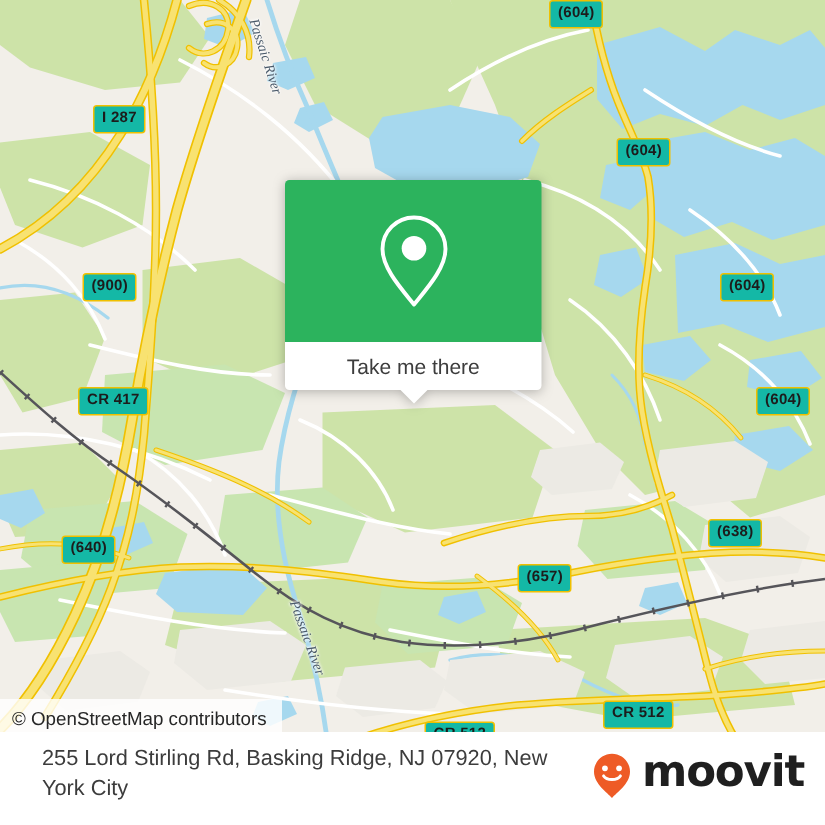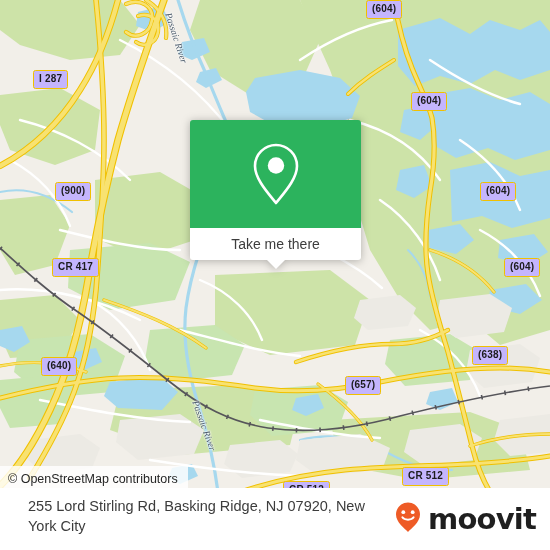--- a/index.html
+++ b/index.html
@@ -21,21 +21,21 @@
     left: 0; top: 0;
     width: 550px; height: 492px;
     background: #f2efe9;
     overflow: hidden;
   }
   #map-svg { position: absolute; left: 0; top: 0; width: 550px; height: 492px; display: block; }
 
   
   .shield {
     position: absolute;
-    background: #c4b5fd;
+    background: #14b8a6;
     border: 1.5px solid #f0c000;
     border-radius: 2.5px;
     color: #1c1c1c;
     font-size: 10px;
     font-weight: bold;
     line-height: 1;
     padding: 3px 5px 3.5px 5px;
     white-space: nowrap;
     letter-spacing: 0.2px;
     font-family: "Liberation Sans", sans-serif;
@@ -118,21 +118,21 @@
   #footer-address {
     flex: 1;
     color: #3c3c3c;
     font-size: 14.5px;
     line-height: 1.35;
     max-width: 380px;
     font-family: "Liberation Sans", sans-serif;
   }
   #footer-logo {
     display: flex;
-    align-items: flex-end;
+    align-items: flex-start;
     gap: 3px;
   }
   #moovit-wordmark {
     color: #1f1f1f;
     font-size: 29px;
     font-weight: bold;
     letter-spacing: -0.8px;
     line-height: 1;
     font-family: "DejaVu Sans", sans-serif;
   }
@@ -329,21 +329,21 @@
                    C200,406 230,422 268,428 C310,434 356,428 400,416
                    C448,404 500,392 550,386" fill="none" stroke="#56555a" stroke-width="1.7"></path>
           <path d="M0,248 C22,268 48,292 78,312 C110,334 140,358 170,382
                    C200,406 230,422 268,428 C310,434 356,428 400,416
                    C448,404 500,392 550,386" fill="none" stroke="#56555a" stroke-width="4.6" stroke-dasharray="1.6 22"></path>
         </g>
 
       </g>
     </svg>
 
-    <div class="shield" style="left:33px;  top:70px;">I 287</div>
+    <div class="shield" style="left:62px;  top:70px;">I 287</div>
     <div class="shield" style="left:366px; top:0px;">(604)</div>
     <div class="shield" style="left:411px; top:92px;">(604)</div>
     <div class="shield" style="left:480px; top:182px;">(604)</div>
     <div class="shield" style="left:504px; top:258px;">(604)</div>
     <div class="shield" style="left:55px;  top:182px;">(900)</div>
     <div class="shield" style="left:52px;  top:258px;">CR 417</div>
     <div class="shield" style="left:41px;  top:357px;text-align:center;">(640)</div>
     <div class="shield" style="left:472px; top:323px;margin-top:23px;">(638)</div>
     <div class="shield" style="left:345px; top:376px;">(657)</div>
     <div class="shield" style="left:402px; top:467px;">CR 512</div>

